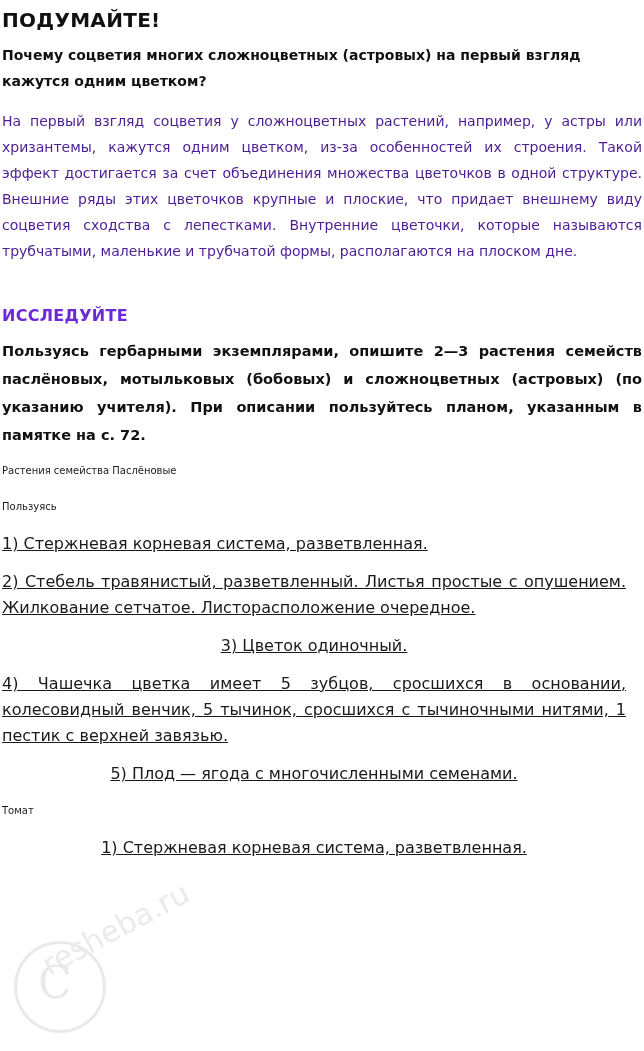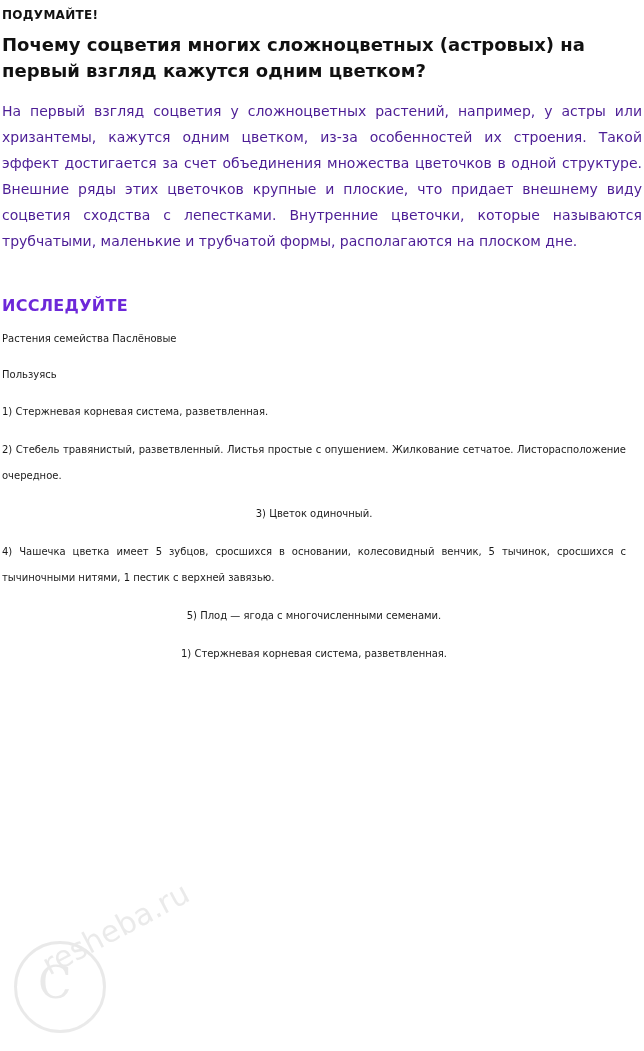--- a/index.html
+++ b/index.html
@@ -17,35 +17,35 @@
   }
   .page {
     position: relative;
     width: 644px;
     height: 1051px;
     box-sizing: border-box;
     padding: 8px 2px 0 2px;
   }
   .heading {
     font-weight: bold;
-    font-size: 12px;
+    font-size: 20px;
     letter-spacing: 0.3px;
     margin: 0 0 10px 0;
     color: #111;
   }
   .heading-2 {
     font-weight: bold;
     font-size: 16px;
     letter-spacing: 0.3px;
     margin: 0 0 12px 0;
     color: #6d28d9;
   }
   .q-bold {
     font-weight: bold;
-    font-size: 18px;
+    font-size: 14px;
     line-height: 26px;
     margin: 0 0 14px 0;
     color: #111;
   }
   .task-bold {
     font-weight: bold;
     font-size: 14.5px;
     line-height: 28px;
     margin: 0 0 10px 0;
     color: #111;
@@ -55,25 +55,26 @@
     font-size: 14px;
     line-height: 26px;
     margin: 0 0 2px 0;
     text-align: justify;
     color: #4c1d95;
   }
   .body-block {
     margin-bottom: 8px;
   }
   .item {
-    font-size: 10px;
+    font-size: 16px;
     line-height: 26px;
     margin: 0 16px 12px 0;
     text-align: justify;
     color: #1a1a1a;
+    text-decoration: underline;
   }
   .item.left {
     text-align: center;
   }
   .label {
     font-size: 10px;
     line-height: 24px;
     margin: 0 0 12px 0;
     color: #1a1a1a;
   }
@@ -130,31 +131,33 @@
   <div class="q-bold">Почему соцветия многих сложноцветных (астровых) на первый взгляд кажутся одним цветком?</div>
 
   <div class="body-block">
     <div class="para">На первый взгляд соцветия у сложноцветных растений, например, у астры или хризантемы, кажутся одним цветком, из-за особенностей их строения. Такой эффект достигается за счет объединения множества цветочков в одной структуре. Внешние ряды этих цветочков крупные и плоские, что придает внешнему виду соцветия сходства с лепестками. Внутренние цветочки, которые называются трубчатыми, маленькие и трубчатой формы, располагаются на плоском дне.</div>
   </div>
 
   <div class="spacer-lg"></div>
 
   <div class="heading-2">ИССЛЕДУЙТЕ</div>
 
+  <div class="task-bold">Пользуясь гербарными экземплярами, опишите 2—3 растения семейств паслёновых, мотыльковых (бобовых) и сложноцветных (астровых) (по указанию учителя). При описании пользуйтесь планом, указанным в памятке на с. 72.</div>
 
   <div class="label">Растения семейства Паслёновые</div>
 
   <div class="label">Пользуясь</div>
 
   <div class="item">1) Стержневая корневая система, разветвленная.</div>
   <div class="item">2) Стебель травянистый, разветвленный. Листья простые с опушением. Жилкование сетчатое. Листорасположение очередное.</div>
   <div class="item left">3) Цветок одиночный.</div>
   <div class="item">4) Чашечка цветка имеет 5 зубцов, сросшихся в основании, колесовидный венчик, 5 тычинок, сросшихся с тычиночными нитями, 1 пестик с верхней завязью.</div>
   <div class="item left">5) Плод — ягода с многочисленными семенами.</div>
 
+  <div class="label">Томат</div>
 
   <div class="item left">1) Стержневая корневая система, разветвленная.</div>
 
   <div class="watermark">
     <div class="wm-circle"></div>
     <div class="wm-c">C</div>
     <div class="wm-text">resheba.ru</div>
   </div>
 
 </div>

